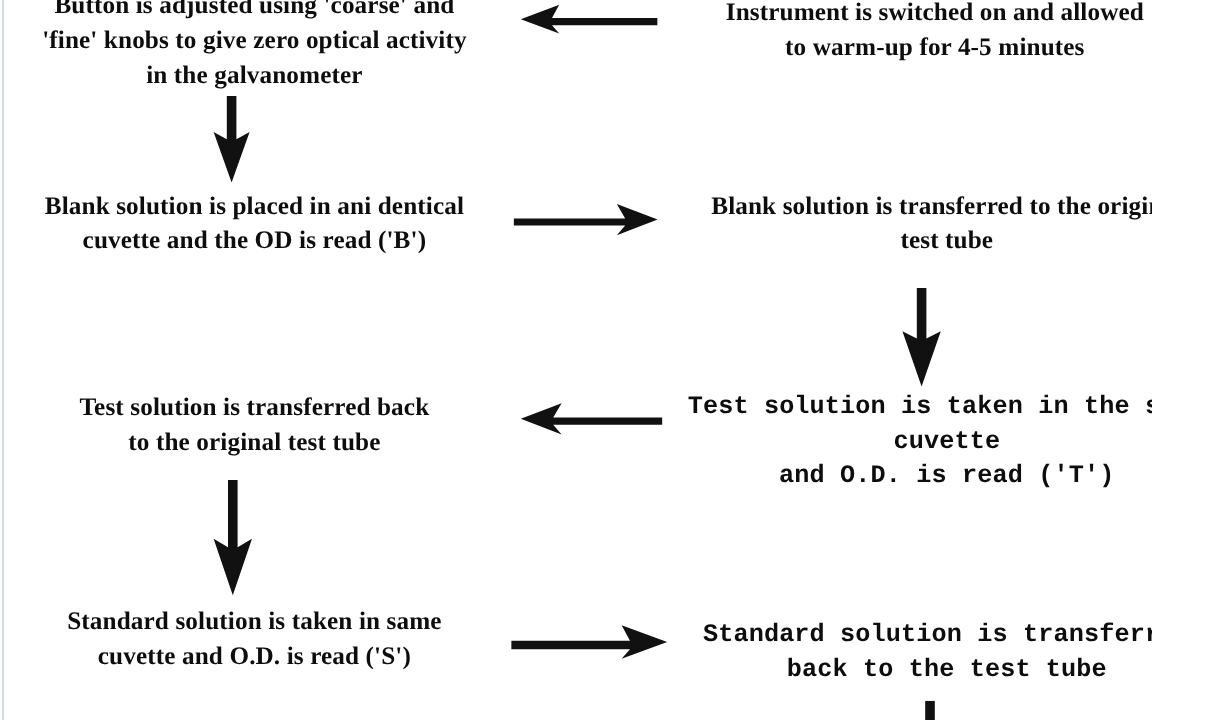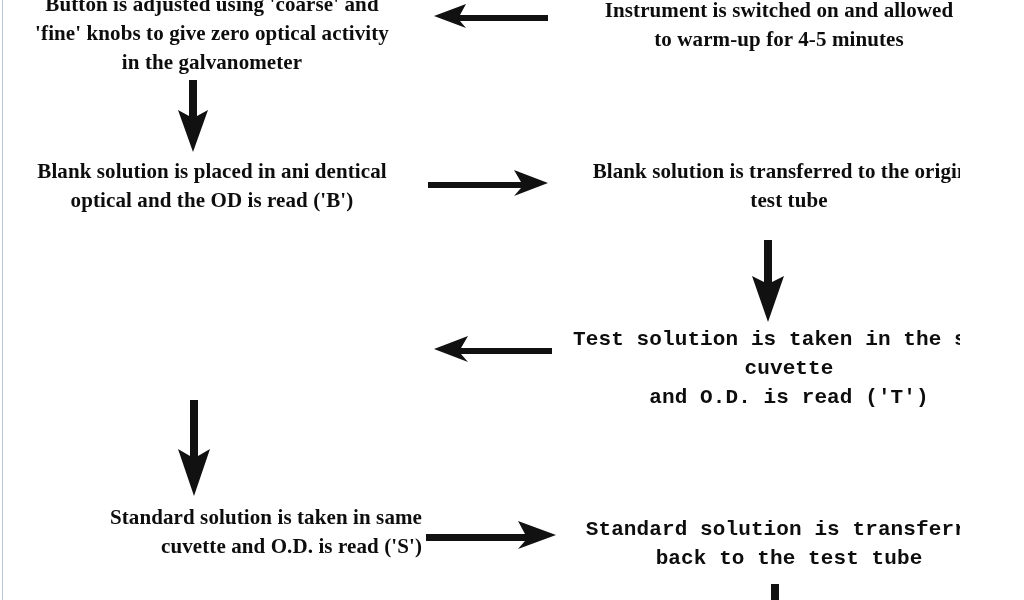--- a/index.html
+++ b/index.html
@@ -37,21 +37,21 @@
     white-space: pre-line;
   }
 
   
   #node-warmup      { left: 544px; top: -4px;  width: 470px; }
   #node-zero        { left: 2px;   top: -10px; width: 420px; }
   #node-blank-read  { left: 2px;   top: 157px; width: 420px; }
   #node-blank-xfer  { left: 554px; top: 157px; width: 470px; text-align: center; }
   #node-test-read   { left: 554px; top: 325px; width: 470px; font-family: Liberation Mono, monospace; }
   #node-test-xfer   { left: 2px;   top: 325px; width: 420px; }
-  #node-std-read    { left: 2px;   top: 503px; width: 420px; text-align: right; }
+  #node-std-read    { left: 2px;   top: 503px; width: 420px; }
   #node-std-xfer    { left: 554px; top: 515px; width: 470px; font-family: Liberation Mono, monospace; }
 
   
   .arrow { position: absolute; }
   .arrow svg { display: block; }
 
   #arrow-warmup-to-zero   { left: 430px; top: 2px;   }
   #arrow-zero-to-blank    { left: 172px; top: 80px;  }
   #arrow-blank-to-xfer    { left: 428px; top: 168px; }
   #arrow-xfer-to-testread { left: 746px; top: 240px; }
@@ -81,37 +81,39 @@
     </svg>
   </div>
 
   <div class="arrow" id="arrow-zero-to-blank">
     <svg width="42" height="72" viewBox="0 0 42 72">
       <path d="M 17,0 L 25,0 L 25,36 L 36,30 L 21,72 L 6,30 L 17,36 Z" fill="#111111"></path>
     </svg>
   </div>
 
   <div class="node" id="node-blank-read">Blank solution is placed in ani dentical
-optical and the OD is read ('B')</div>
+cuvette and the OD is read ('B')</div>
 
   <div class="node" id="node-blank-xfer">Blank solution is transferred to the original
 test tube</div>
 
   <div class="arrow" id="arrow-blank-to-xfer">
     <svg width="124" height="30" viewBox="0 0 124 30">
       <path d="M 120,15 L 86,2 L 93,14 L 0,14 L 0,20 L 93,20 L 86,28 Z" fill="#111111"></path>
     </svg>
   </div>
 
   <div class="arrow" id="arrow-xfer-to-testread">
     <svg width="44" height="82" viewBox="0 0 44 82">
       <path d="M 18,0 L 26,0 L 26,42 L 38,36 L 22,82 L 6,36 L 18,42 Z" fill="#111111"></path>
     </svg>
   </div>
 
+  <div class="node" id="node-test-xfer">Test solution is transferred back
+to the original test tube</div>
 
   <div class="node" id="node-test-read">Test solution is taken in the same cuvette
 and O.D. is read ('T')</div>
 
   <div class="arrow" id="arrow-testread-to-back">
     <svg width="122" height="30" viewBox="0 0 122 30">
       <path d="M 4,15 L 38,2 L 31,14 L 122,14 L 122,20 L 31,20 L 38,28 Z" fill="#111111"></path>
     </svg>
   </div>
 

